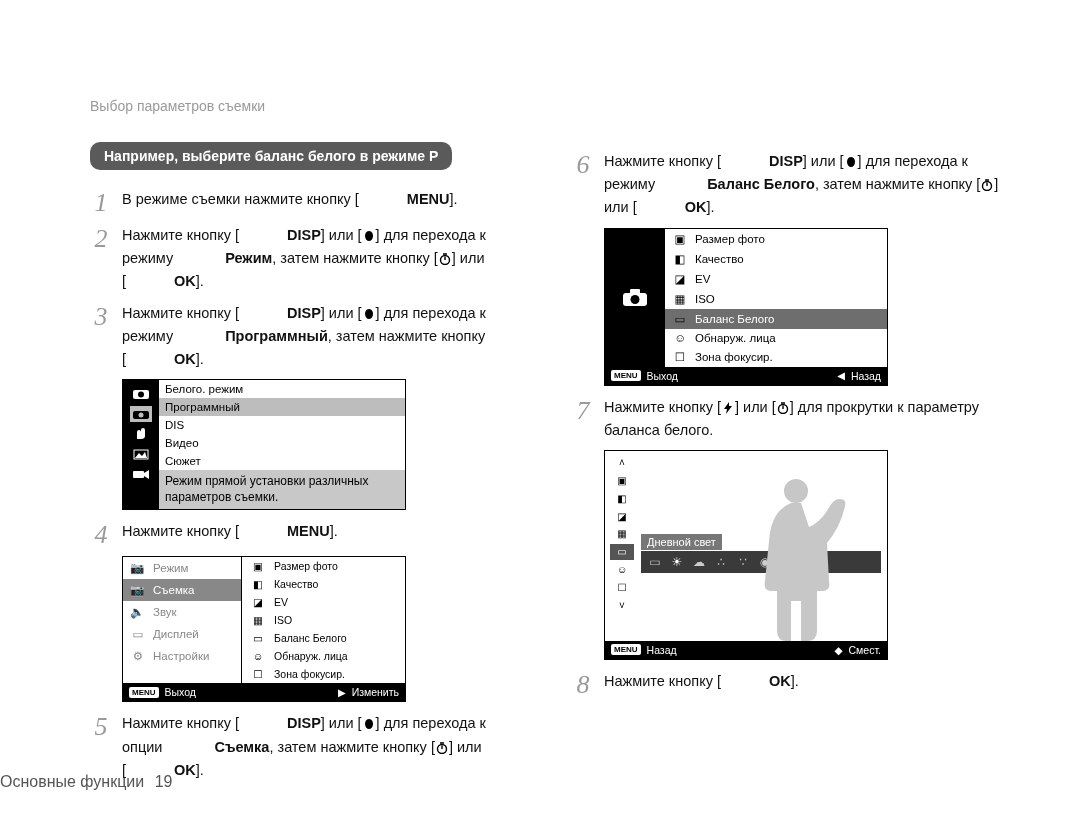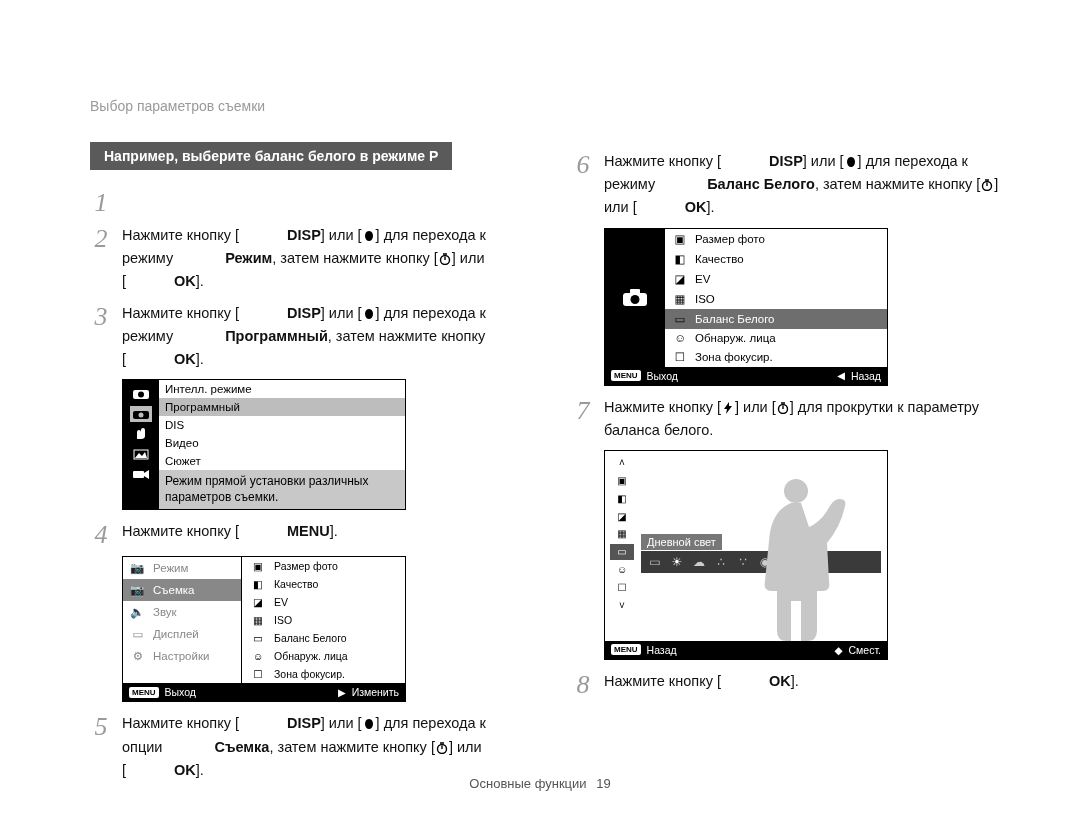--- a/index.html
+++ b/index.html
@@ -31,21 +31,21 @@
     flex: 1;
     min-width: 0;
   }
   .example-banner {
     display: inline-block;
     background: #5a5a5a;
     color: #fff;
     font-size: 14px;
     font-weight: bold;
     padding: 6px 14px;
-    border-radius: 0;
+    border-radius: 10px;
     margin-bottom: 10px;
   }
   .step {
     display: flex;
     align-items: flex-start;
     gap: 10px;
     margin: 8px 0 6px 0;
     line-height: 1.6;
   }
   .step-num {
@@ -226,22 +226,21 @@
     display:flex; align-items:center;
     padding: 3px 6px; font-size:10.5px; gap:6px;
   }
   .lcd4-foot .pill { background:#fff; color:#000; font-size:8px; font-weight:bold; padding:1px 3px; border-radius:2px;}
   .lcd4-foot .sep { flex:1; }
 
   .footer {
     position: absolute;
     bottom: 24px;
     left: 0; right: 0;
-    text-align: center;
-    font-size: 13px;
+    font-size: 16px;
     color: #555;
   }
   .footer .pn { margin-left: 6px; }
 
   
   .miniicon {
     display: inline-block;
     width: 14px; height: 12px;
     vertical-align: -2px;
   }
@@ -254,20 +253,23 @@
   <div class="breadcrumb">Выбор параметров съемки</div>
 
   <div class="columns">
 
     <div class="col">
       <div class="example-banner">Например, выберите баланс белого в режиме P</div>
 
       
       <div class="step">
         <div class="step-num">1</div>
+        <div class="step-body">
+          <span>В режиме съемки нажмите кнопку [</span><span class="kw key">MENU</span><span>].</span>
+        </div>
       </div>
 
       
       <div class="step">
         <div class="step-num">2</div>
         <div class="step-body">
           <span>Нажмите кнопку [</span><span class="kw">DISP</span><span>] или [</span><span class="miniicon"><svg viewBox="0 0 14 12">
                 <path d="M7 1 C4 1 3 4 3 6 C3 9 5 11 7 11 C9 11 11 9 11 6 C11 4 10 1 7 1 Z" fill="#000"></path>
               </svg></span><span>] для перехода к режиму </span><span class="kw">Режим</span><span>, затем нажмите кнопку [</span><span class="miniicon"><svg viewBox="0 0 14 12">
                 <circle cx="7" cy="7" r="4.5" fill="none" stroke="#000" stroke-width="1.4"></circle>
@@ -315,21 +317,21 @@
               </span>
             <span class="sicon">
                 <svg width="20" height="14" viewBox="0 0 20 14">
                   <rect x="2" y="4" width="11" height="7" rx="1" fill="#fff"></rect>
                   <path d="M13 6 L18 3 L18 12 L13 9 Z" fill="#fff"></path>
                 </svg>
               </span>
           </div>
           <div class="lcd-main">
             <div class="lcd-row">
-                <span>Интелл. режиме</span>
+                <span>Белого. режим</span>
               </div>
             <div class="lcd-row sel">
                 <span>Программный</span>
               </div>
             <div class="lcd-row">
                 <span>DIS</span>
               </div>
             <div class="lcd-row">
                 <span>Видео</span>
               </div>

